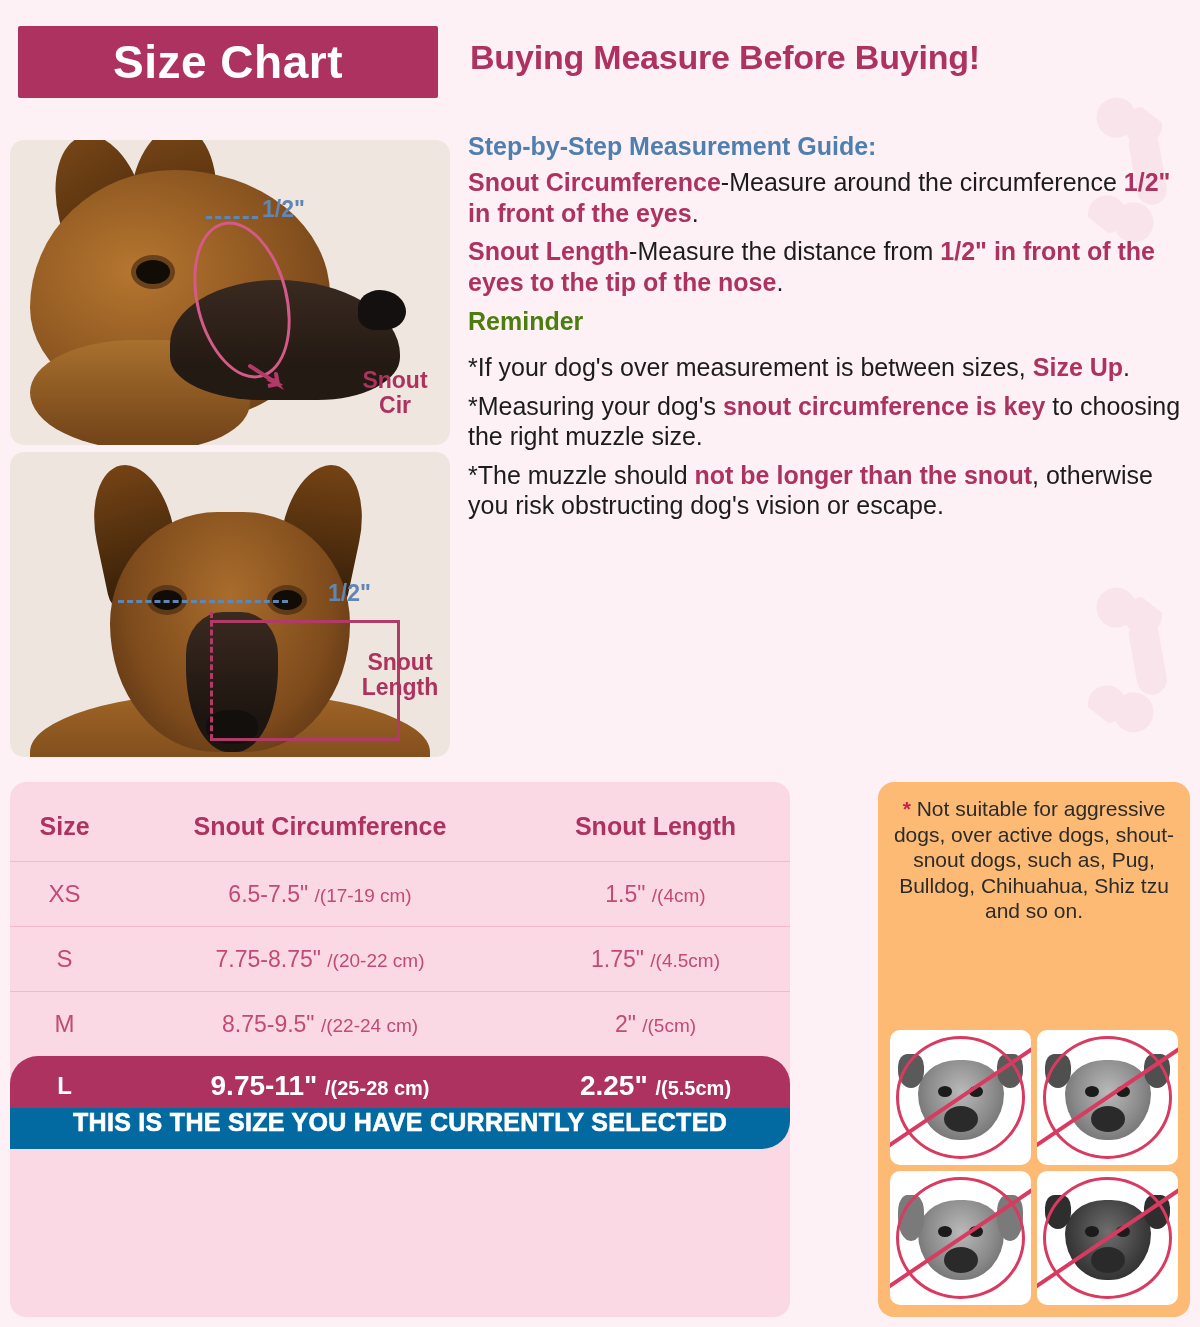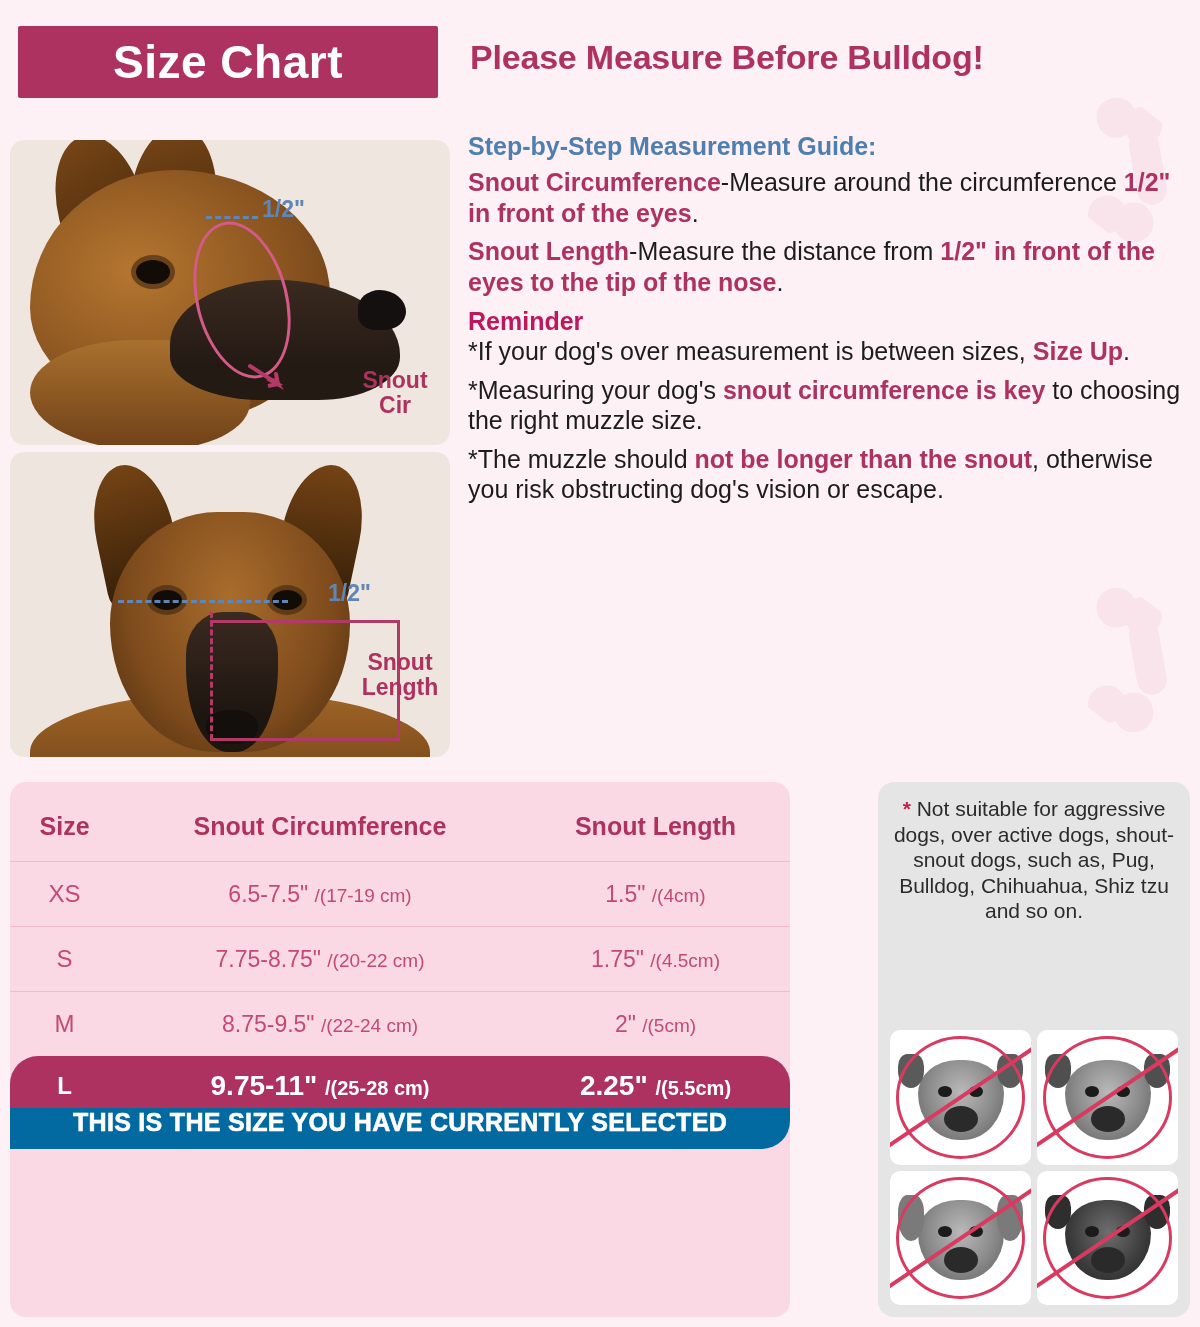--- a/index.html
+++ b/index.html
@@ -219,21 +219,21 @@
     -webkit-text-stroke: 0.6px #ffffff;
   }
   .row-hl-note td:first-child { border-radius: 0 0 0 28px; }
   .row-hl-note td:last-child { border-radius: 0 0 28px 0; }
 
   
   .warn-card {
     position: absolute;
     left: 878px; top: 782px;
     width: 312px; height: 535px;
-    background: #e5e5e5;
+    background: #fdba74;
     border-radius: 16px;
     padding: 14px 12px;
   }
   .warn-text {
     color: #2b2b2b;
     font-size: 21px;
     line-height: 1.22;
     text-align: center;
   }
   .warn-text .star { color: #c8204a; font-weight: bold; }
@@ -299,22 +299,22 @@
     font-weight: bold;
   }
   .guide p {
     margin: 0 0 8px 0;
     font-size: 25px;
     line-height: 1.22;
     color: #1c1c1c;
   }
   .b-pink { color: #ad325f; font-weight: bold; }
   .reminder-head {
-    margin: 10px 0 0 0;
-    color: #be185d;
+    margin: 10px 0 16px 0;
+    color: #4d7c0f;
     font-size: 25px;
     font-weight: bold;
   }
 </style>
 </head>
 <body>
 
 <div class="page">
 
   <svg class="bone bone-1" width="130" height="120" viewBox="0 0 130 120">
@@ -331,21 +331,21 @@
       <circle cx="26" cy="24" r="20"></circle>
         <circle cx="52" cy="14" r="19"></circle>
       <circle cx="104" cy="96" r="20"></circle>
         <circle cx="78" cy="106" r="19"></circle>
       <rect x="28" y="22" width="76" height="30" rx="15" transform="rotate(42 65 60)"></rect>
     </g>
   </svg>
 
   <div class="header">
     <div class="size-chart-badge">Size Chart</div>
-    <div class="header-title">Please Measure Before Bulldog!</div>
+    <div class="header-title">Buying Measure Before Buying!</div>
   </div>
 
   <div class="photo-card photo-1">
     <div class="dog-img">
       <div class="d1-bg"></div>
       <div class="d1-ear d1-ear-a"></div>
       <div class="d1-ear d1-ear-b"></div>
       <div class="d1-head"></div>
       <div class="d1-cheek"></div>
       <div class="d1-snout"></div>

